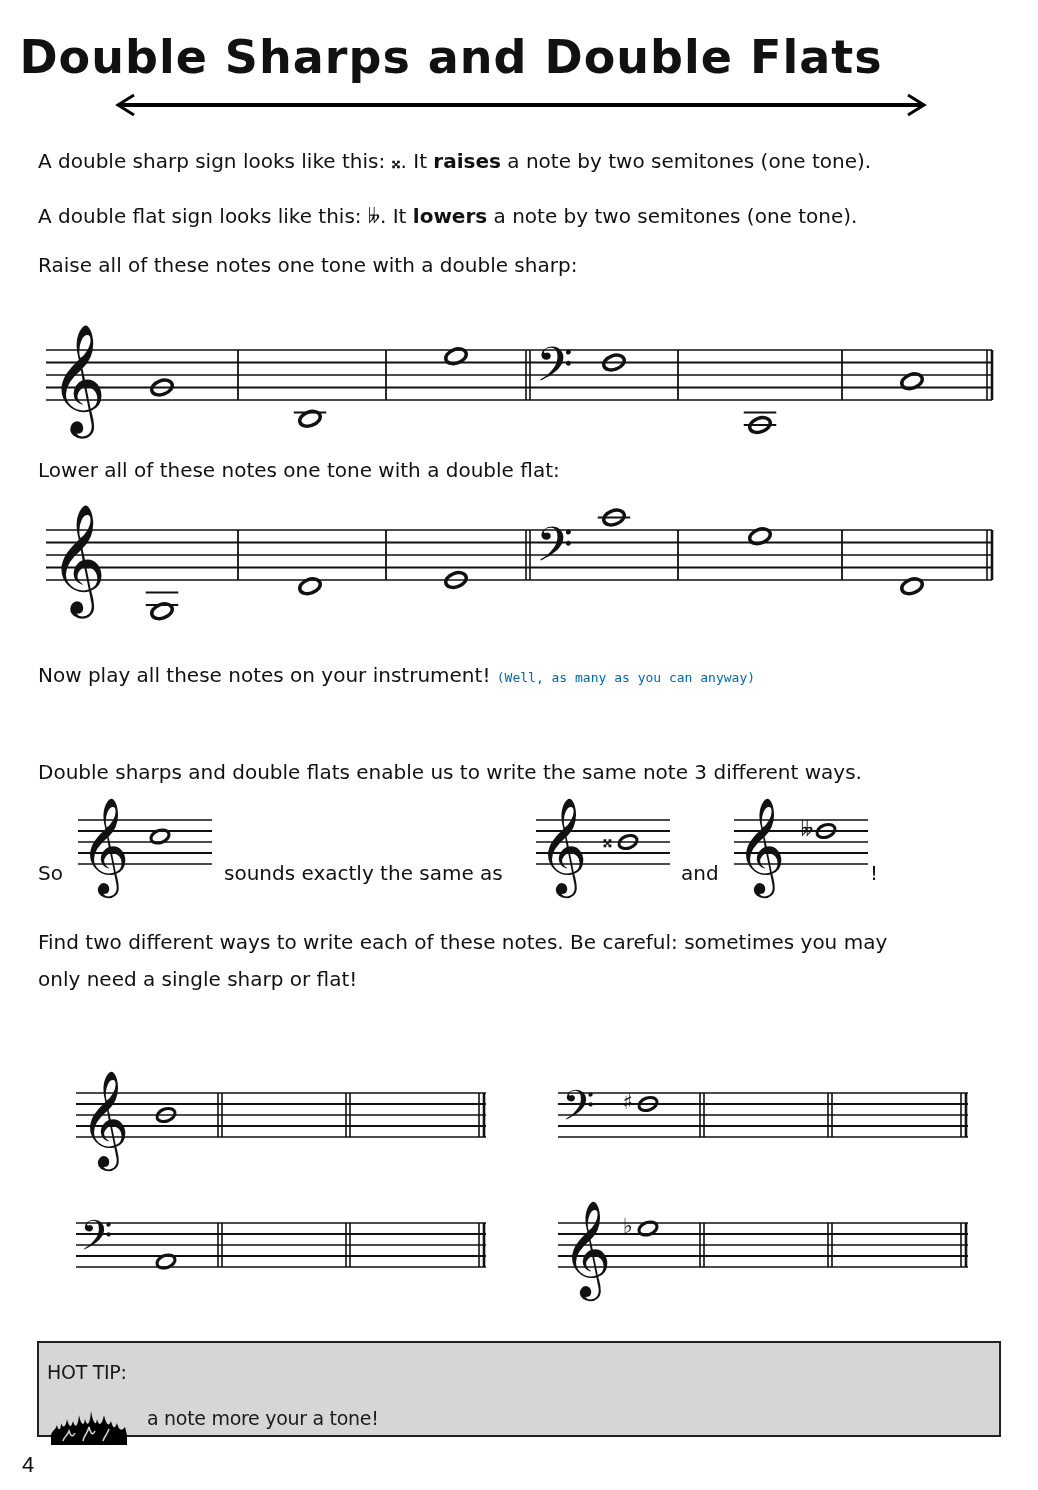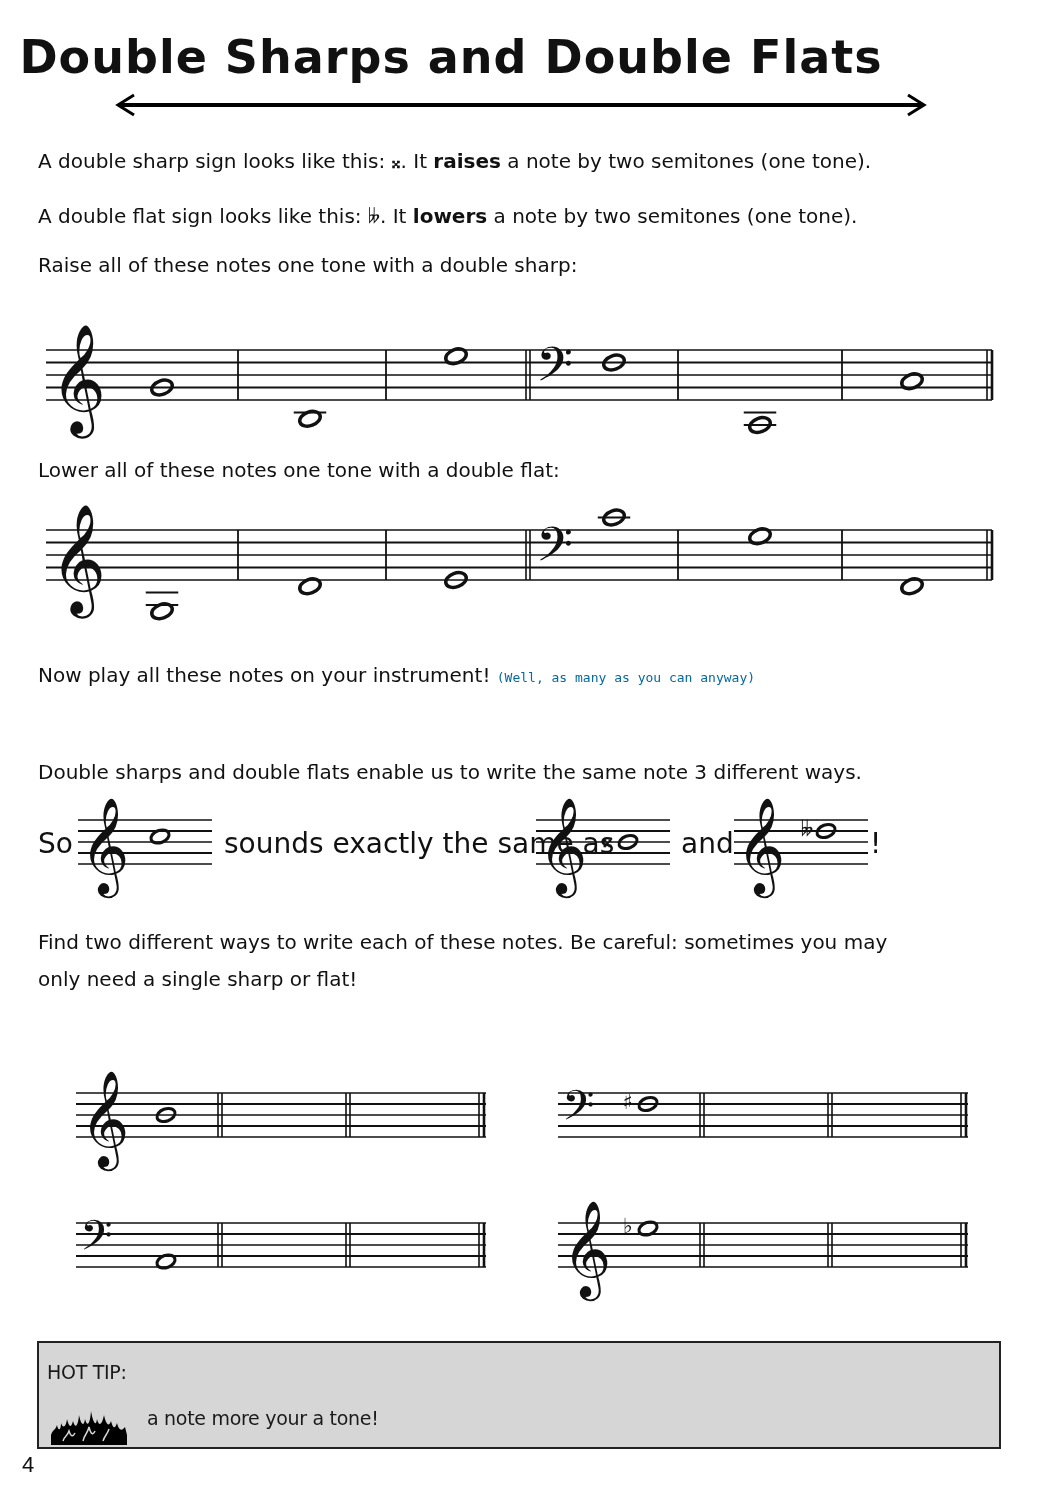--- a/index.html
+++ b/index.html
@@ -6,22 +6,22 @@
   body { width:1038px; height:1490px; position:relative; overflow:hidden;
          font-family:"DejaVu Sans", sans-serif; color:#111; }
   .abs { position:absolute; }
   .title { left:0; width:902px; top:30px; text-align:center; font-size:46px;
            font-weight:bold; letter-spacing:1px; font-family:"DejaVu Sans", sans-serif; }
   .arrow { left:112px; top:92px; width:818px; height:26px; }
   .para { font-size:20px; line-height:28px; white-space:nowrap; left:38px; }
   .para b { font-weight:bold; }
   .small-note { font-family:"DejaVu Sans Mono", monospace; font-size:13px; color:#0369a1; }
   .staff-svg { position:absolute; overflow:visible; }
-  .inline-label { font-size:28px; line-height:28px; white-space:nowrap; }
-  .tip-box { left:37px; top:1341px; width:964px; height:108px; background:#d6d6d6;
+  .inline-label { font-size:20px; line-height:28px; white-space:nowrap;margin-top:29px; }
+  .tip-box { left:37px; top:1341px; width:964px; height:96px; background:#d6d6d6;
              border:2px solid #222; box-sizing:border-box; }
   .tip-text { font-family:"DejaVu Sans", sans-serif; font-size:19px; color:#1a1a1a;
               letter-spacing:-0.3px; white-space:nowrap; }
   .page-num { left:22px; top:1452px; font-size:22px; font-family:"Liberation Sans", sans-serif; }
 </style>
 </head>
 <body>
 
 <div class="abs title">Double Sharps and Double Flats</div>
 <svg class="abs arrow" viewBox="0 0 818 26">

